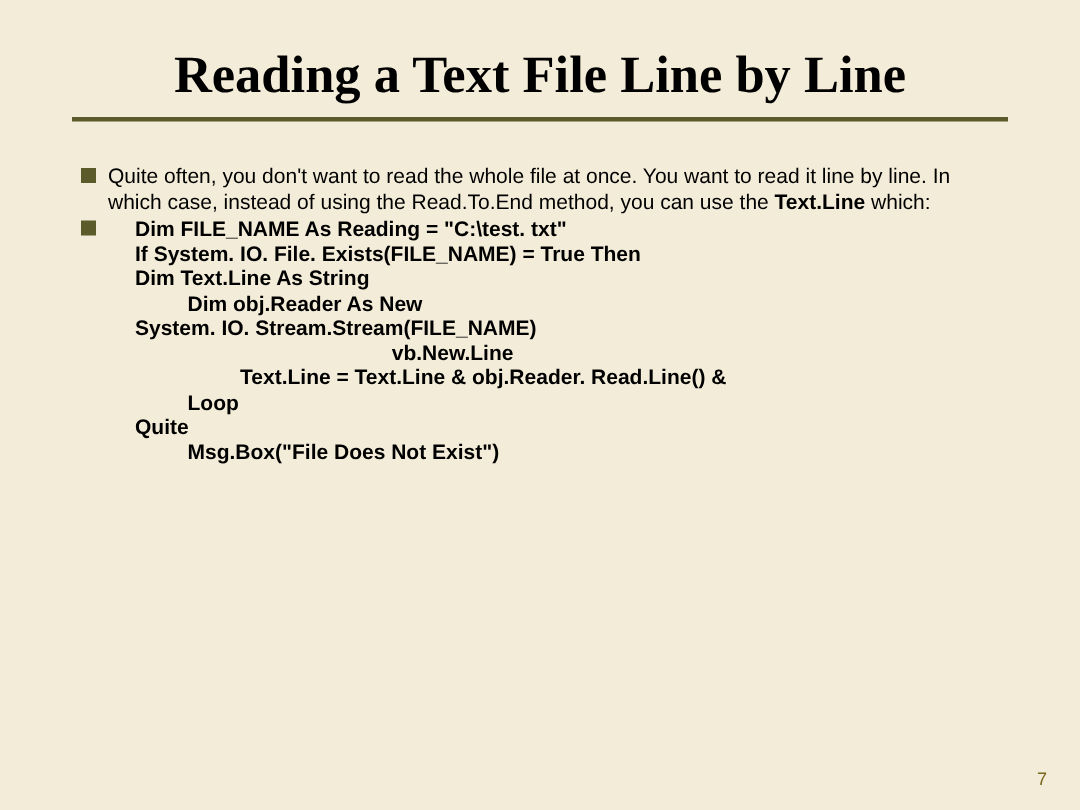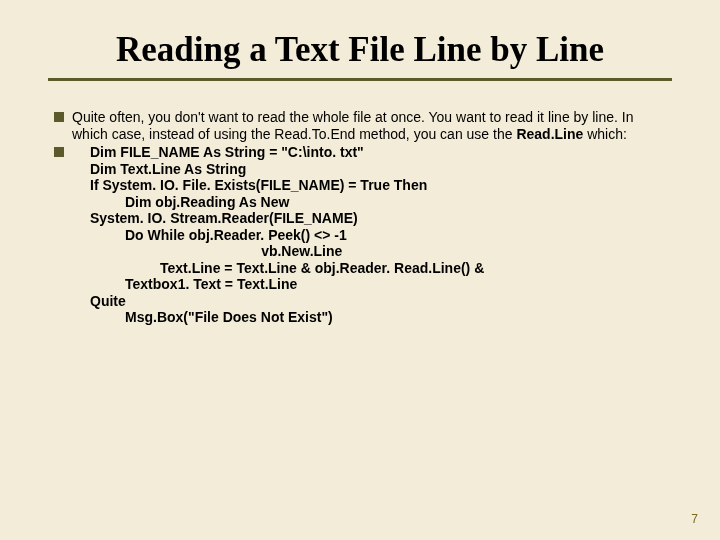--- a/index.html
+++ b/index.html
@@ -59,37 +59,36 @@
 <body>
 
 <div class="title">Reading a Text File Line by Line</div>
 <div class="underline"></div>
 
 <div class="content">
 
   <div class="bullet-row">
     <div class="bullet-box"></div>
     <div class="bullet-text">
-      <span>Quite often, you don't want to read the whole file at once. You want to read it line by line. In which case, instead of using the Read.To.End method, you can use the </span><b>Read.Line</b><span> which:</span>
+      <span>Quite often, you don't want to read the whole file at once. You want to read it line by line. In which case, instead of using the Read.To.End method, you can use the </span><b>Text.Line</b><span> which:</span>
     </div>
   </div>
 
   <div class="bullet-row">
     <div class="bullet-box"></div>
     <div class="bullet-text">
       <div class="code">
-        <div>Dim FILE_NAME As String = "C:\into. txt"</div>
+        <div>Dim FILE_NAME As Reading = "C:\test. txt"</div>
+        <div>If System. IO. File. Exists(FILE_NAME) = True Then</div>
         <div>Dim Text.Line As String</div>
-        <div>If System. IO. File. Exists(FILE_NAME) = True Then</div>
-        <div>         Dim obj.Reading As New</div>
-        <div>System. IO. Stream.Reader(FILE_NAME)</div>
-        <div>         Do While obj.Reader. Peek() &lt;&gt; -1</div>
+        <div>         Dim obj.Reader As New</div>
+        <div>System. IO. Stream.Stream(FILE_NAME)</div>
         <div>                                            vb.New.Line</div>
         <div>                  Text.Line = Text.Line &amp; obj.Reader. Read.Line() &amp;</div>
-        <div>         Textbox1. Text = Text.Line</div>
+        <div>         Loop</div>
         <div>Quite</div>
         <div>         Msg.Box("File Does Not Exist")</div>
       </div>
     </div>
   </div>
 
 </div>
 
 <div class="pagenum">7</div>
 

